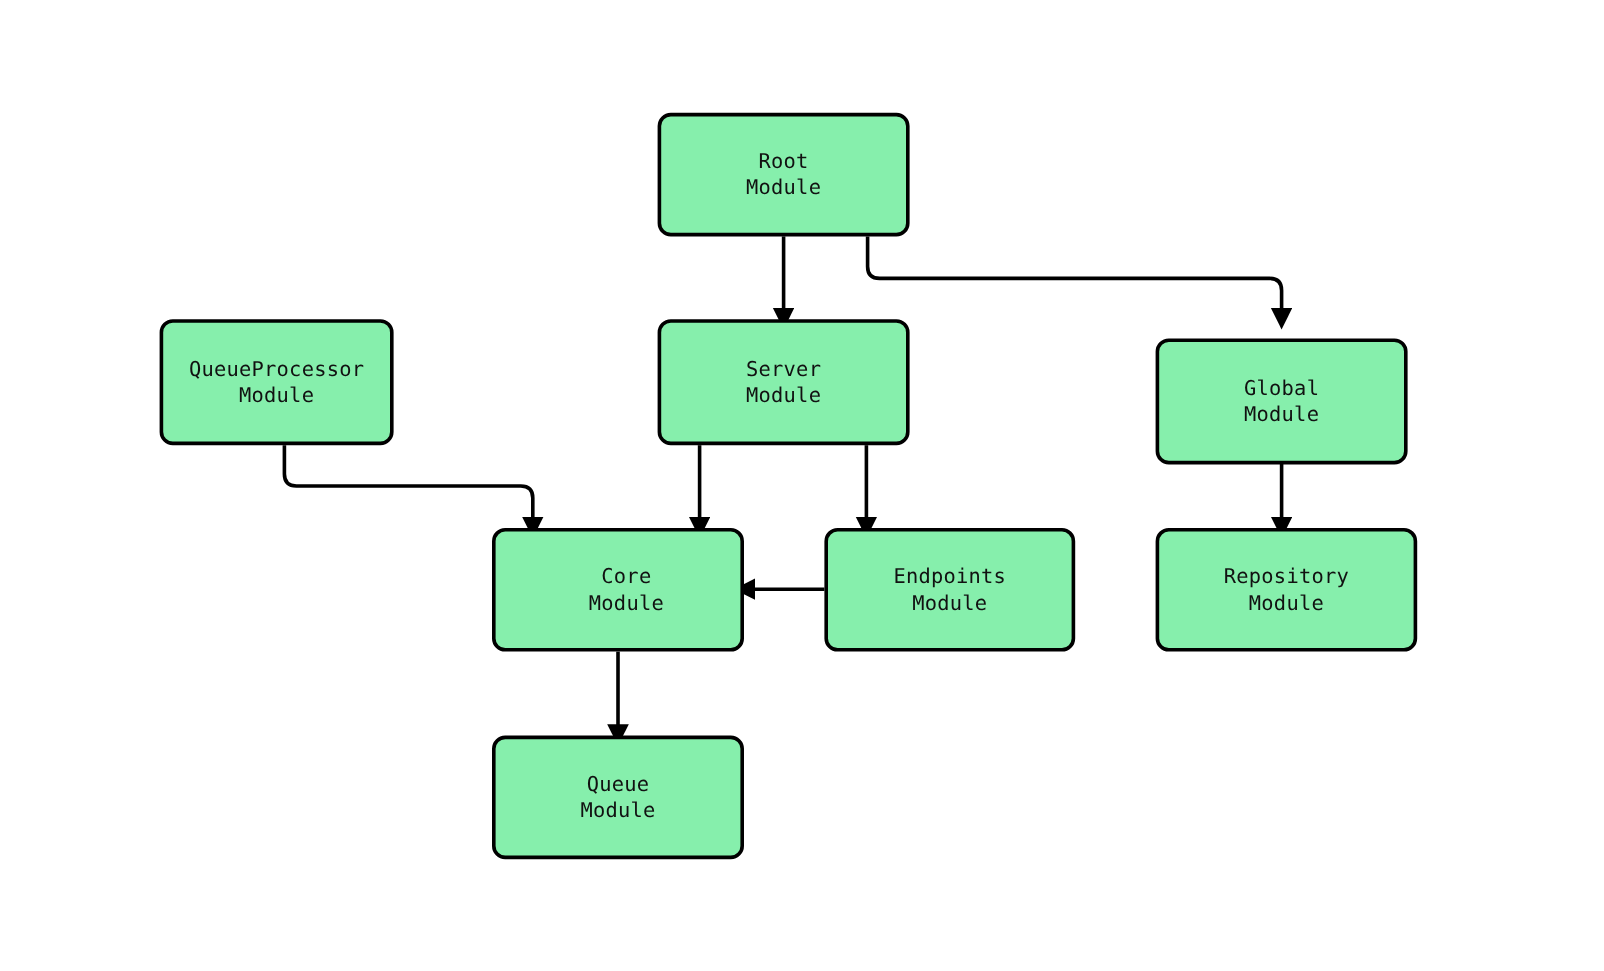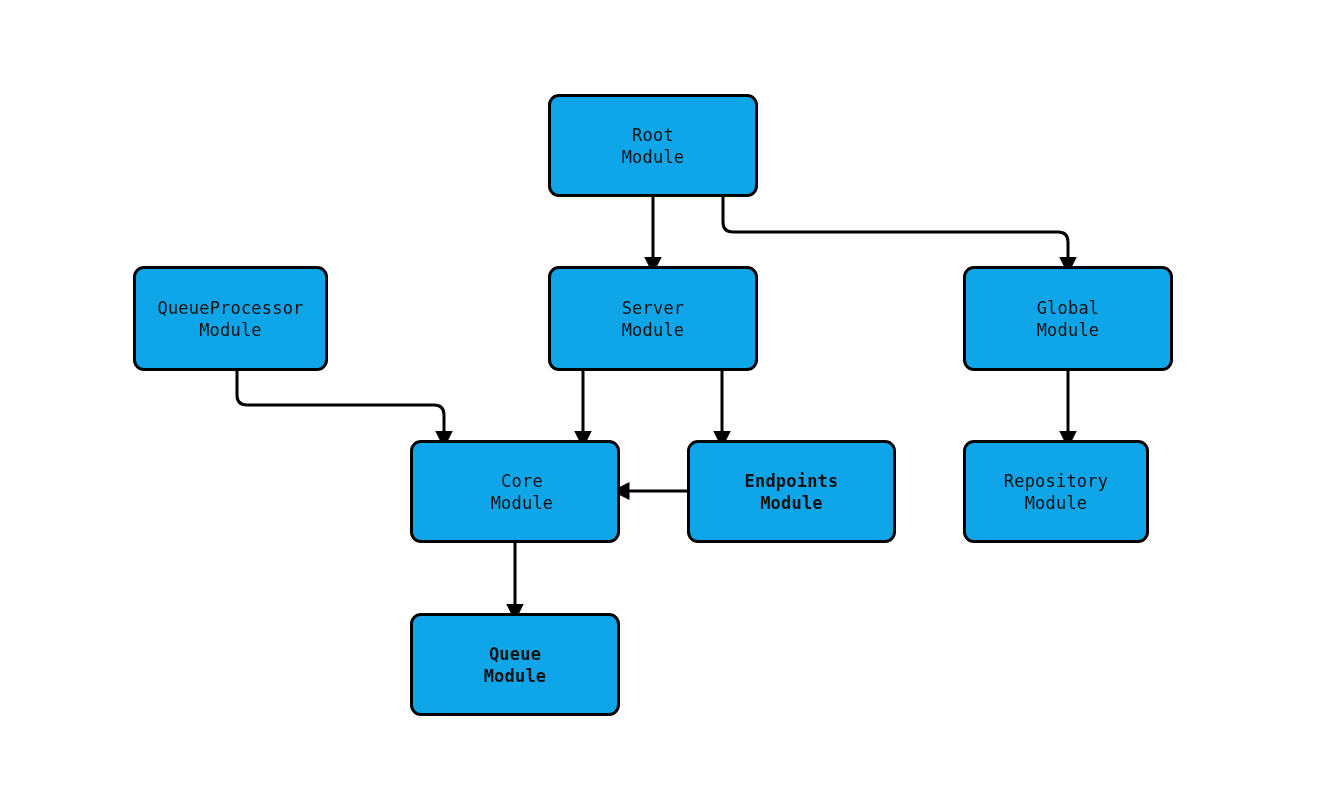--- a/index.html
+++ b/index.html
@@ -22,21 +22,21 @@
     top: 0;
     width: 1337px;
     height: 809px;
     pointer-events: none;
   }
   .node {
     position: absolute;
     box-sizing: border-box;
     border: 3px solid #000000;
     border-radius: 11px;
-    background: #0ea5e9;
+    background: #86efac;
     display: flex;
     align-items: center;
     justify-content: center;
     text-align: center;
     z-index: 2;
   }
   .node-label {
     font-family: "DejaVu Sans Mono", "Liberation Mono", monospace;
     font-size: 17px;
     line-height: 22px;
@@ -75,35 +75,35 @@
 Module</div>
       </div>
       <div class="node" style="left: 133px; top: 266px; width: 195px; height: 105px; border-color: rgb(0, 0, 0);">
         <div class="node-label" style="color: rgb(17, 17, 17);">QueueProcessor
 Module</div>
       </div>
       <div class="node" style="left: 548px; top: 266px; width: 210px; height: 105px; border-color: rgb(0, 0, 0); justify-content: center;">
         <div class="node-label" style="color: rgb(17, 17, 17);">Server
 Module</div>
       </div>
-      <div class="node" style="left: 963px; top: 266px; width: 210px; height: 105px; border-color: rgb(0, 0, 0); justify-content: center;">
+      <div class="node" style="left: 963px; top: 282px; width: 210px; height: 105px; border-color: rgb(0, 0, 0); justify-content: center;">
         <div class="node-label" style="color: rgb(17, 17, 17);">Global
 Module</div>
       </div>
       <div class="node" style="left: 410px; top: 440px; width: 210px; height: 103px; border-color: rgb(0, 0, 0);">
         <div class="node-label" style="color: rgb(17, 17, 17); margin-left: 14px;">Core
 Module</div>
       </div>
       <div class="node" style="left: 687px; top: 440px; width: 209px; height: 103px; border-color: rgb(0, 0, 0);">
-        <div class="node-label" style="color: rgb(17, 17, 17); font-weight: bold;">Endpoints
+        <div class="node-label" style="color: rgb(17, 17, 17);">Endpoints
 Module</div>
       </div>
-      <div class="node" style="left: 963px; top: 440px; width: 186px; height: 103px; border-color: rgb(0, 0, 0);">
+      <div class="node" style="left: 963px; top: 440px; width: 218px; height: 103px; border-color: rgb(0, 0, 0);">
         <div class="node-label" style="color: rgb(17, 17, 17);">Repository
 Module</div>
       </div>
       <div class="node" style="left: 410px; top: 613px; width: 210px; height: 103px; border-color: rgb(0, 0, 0);">
-        <div class="node-label" style="color: rgb(17, 17, 17); font-weight: bold;">Queue
+        <div class="node-label" style="color: rgb(17, 17, 17);">Queue
 Module</div>
       </div>
     </div>
 
 </div>
 
 </body></html>

